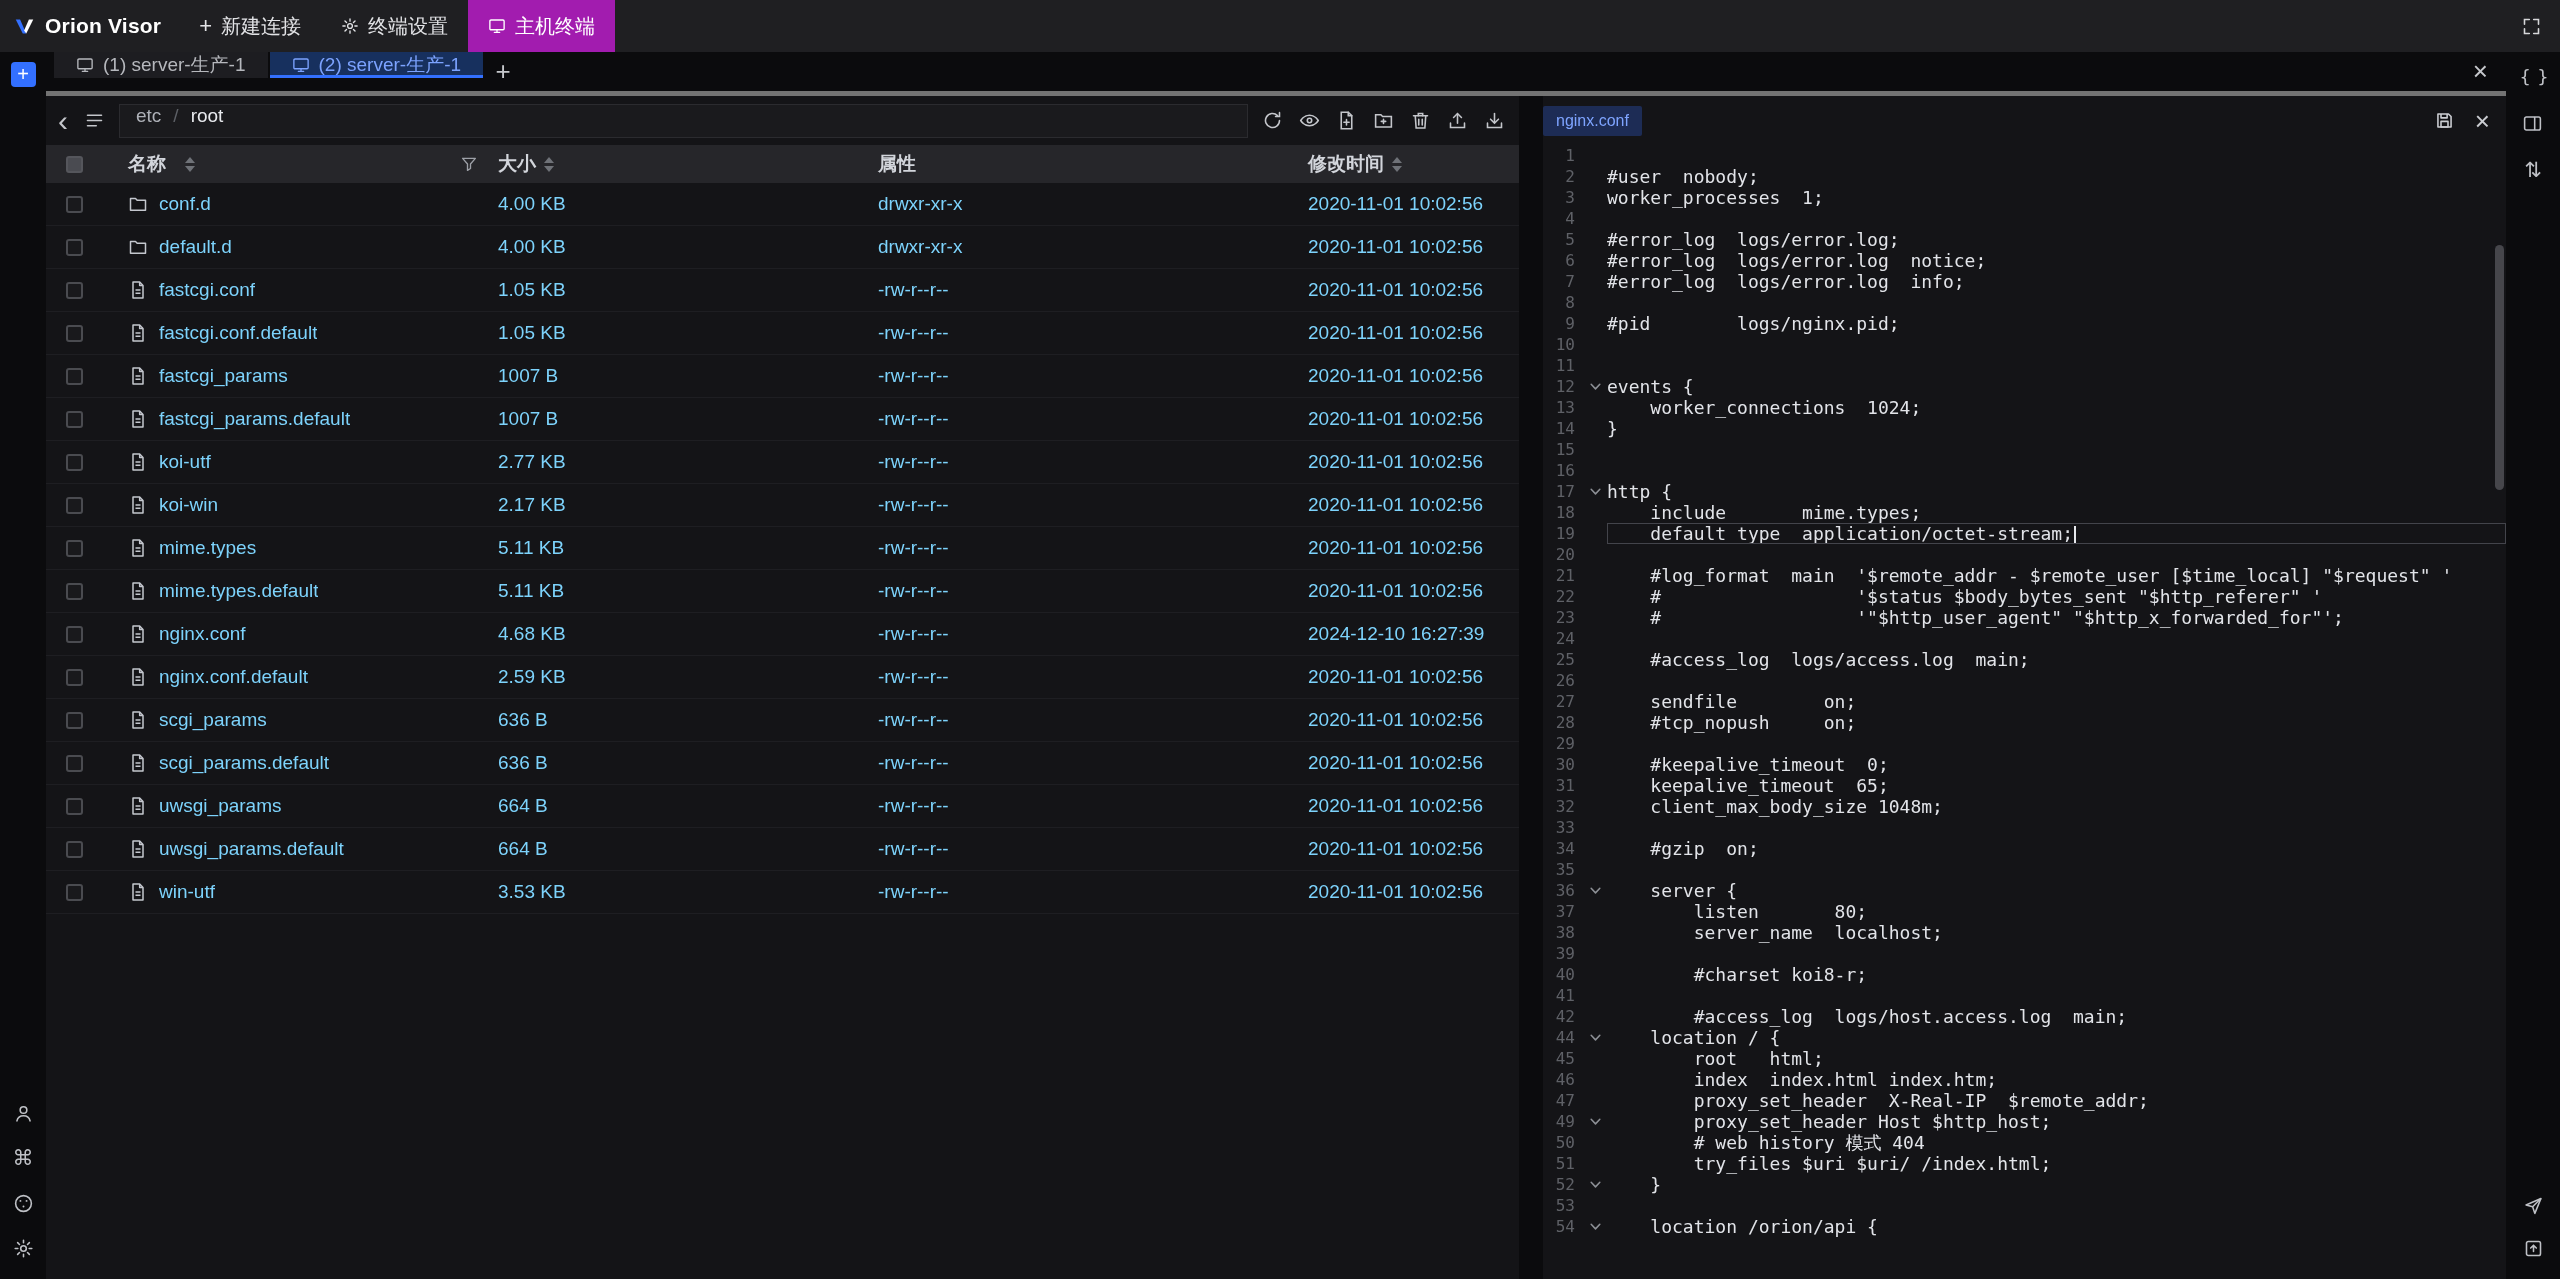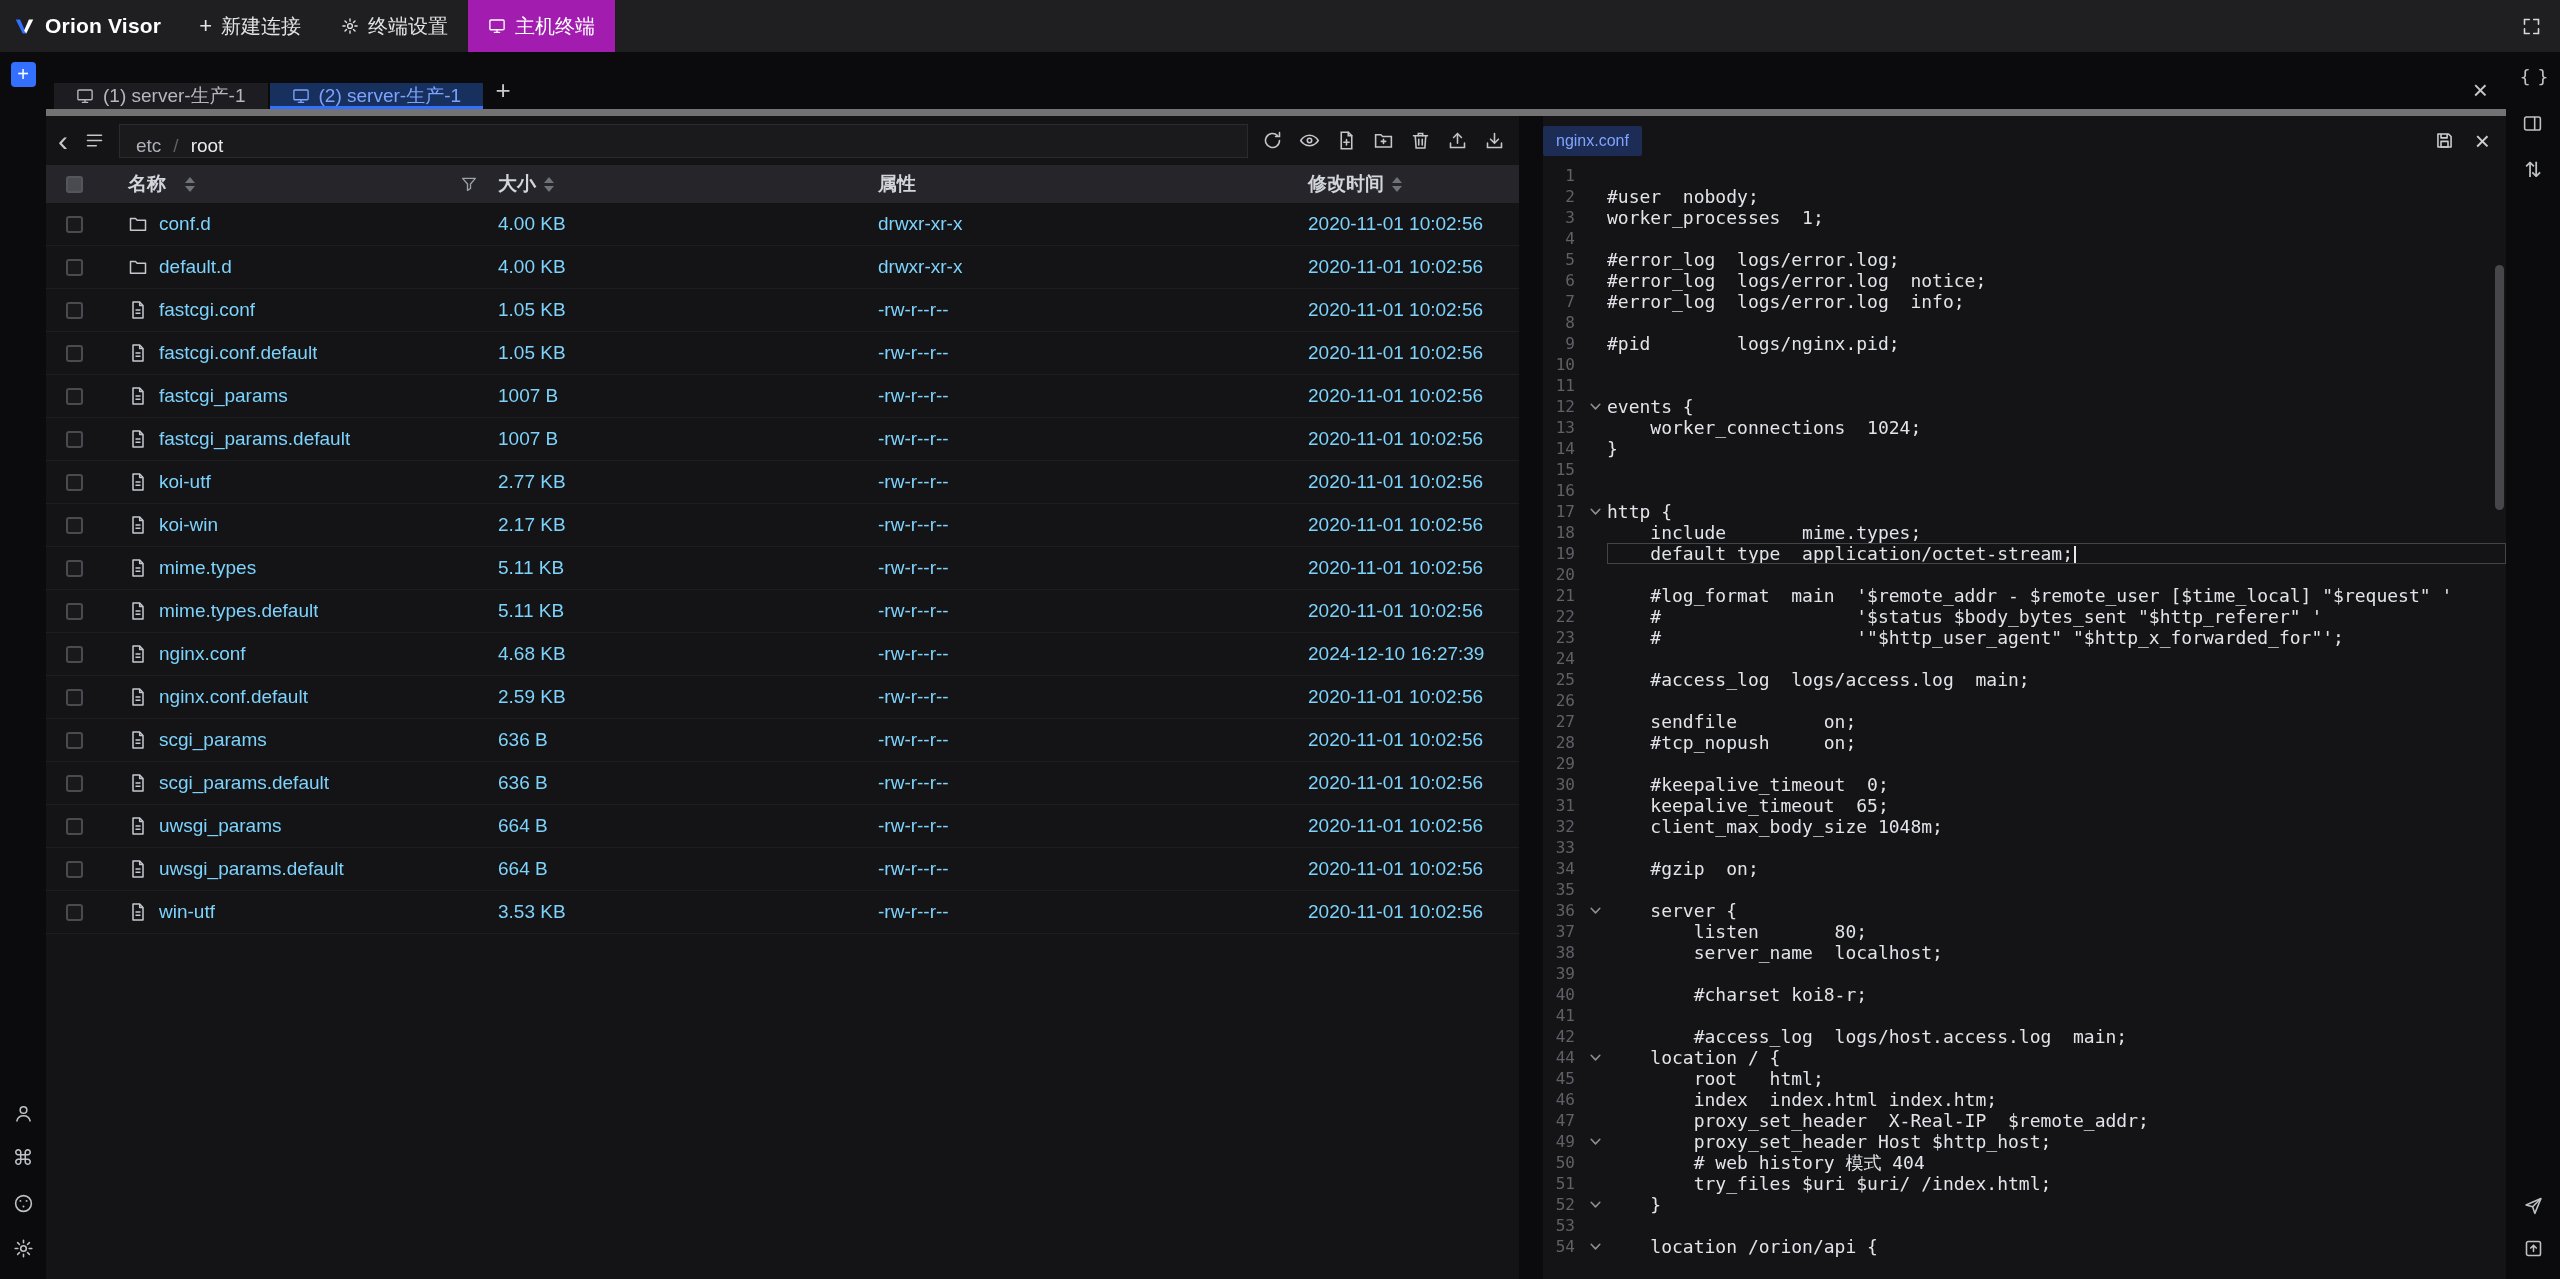--- a/index.html
+++ b/index.html
@@ -29,34 +29,34 @@
   .rail-icon { color:#bfc1c6; cursor:pointer; }
   .rail-icon.txt { font-size:21px; line-height:1; font-family:"DejaVu Sans",sans-serif; }
   .right-rail { width:54px; flex:none; display:flex; flex-direction:column; align-items:center; padding:14px 0 16px; }
   .right-rail .rail-top { gap:26px; }
   .right-rail .rail-bottom { gap:22px; padding-bottom:4px; }
   .braces-txt { font-family:"DejaVu Sans Mono",monospace; font-size:18px; letter-spacing:-2px; }
 
   .center { flex:1; display:flex; flex-direction:column; min-width:0; }
 
   
-  .tabbar { height:44px; flex:none; display:flex; align-items:flex-end; padding-left:8px; border-bottom:7px solid #737373;margin-top:20px; }
+  .tabbar { height:44px; flex:none; display:flex; align-items:flex-start; padding-left:8px; border-bottom:5px solid #737373; }
   .tab { display:flex; align-items:center; gap:9px; padding:0 22px; margin-right:2px; background:#1d1d21; color:#b6b8bd; font-size:19px; cursor:pointer; white-space:nowrap; }
   .tab.active { background:#17305e; color:#7ca3ff; box-shadow:inset 0 -3px 0 #3370ff; }
   .tab-add { align-self:center; width:36px; text-align:center; font-size:26px; color:#c6c8cc; cursor:pointer; }
   .tab-close-all { align-self:center; margin-right:18px; font-size:26px; color:#c6c8cc; cursor:pointer; }
 
   .content { flex:1; display:flex; min-height:0; }
 
   
   .file-panel { width:1473px; flex:none; background:#141417; display:flex; flex-direction:column; min-height:0; }
   .file-toolbar { height:49px; flex:none; display:flex; align-items:center; gap:14px; padding:0 14px 0 10px; }
   .tb-icon { color:#c4c6cb; cursor:pointer; display:flex; align-items:center; }
   .tb-icon.txt { font-size:30px; line-height:1; padding:0 2px; }
-  .breadcrumb { flex:1; height:34px; display:flex; align-items:flex-end; gap:12px; padding:0 16px; background:#1a1a1d; border:1px solid #2b2b2f; border-radius:0; font-size:19px; cursor:text; }
+  .breadcrumb { flex:1; height:34px; display:flex; align-items:flex-start; gap:12px; padding:0 16px; background:#1a1a1d; border:1px solid #2b2b2f; border-radius:0; font-size:19px; cursor:text; }
   .bc-seg { color:#aeb1b8; }
   .bc-seg.current { color:#e9ebef; }
   .bc-sep { color:#5d6066; }
   .tb-actions { display:flex; align-items:center; gap:16px; }
 
   .file-table { flex:1; min-height:0; overflow:hidden; }
   .fhead, .frow { display:grid; grid-template-columns:56px 396px 380px 420px 1fr; align-items:center; }
   .fhead { height:38px; background:#26262a; color:#d2d5db; font-size:19px; font-weight:600; }
   .frow { height:43px; border-bottom:1px solid #1e1e22; font-size:19px; color:#7dd3fc; cursor:default; }
   .cell.c-check { display:flex; justify-content:center; }

